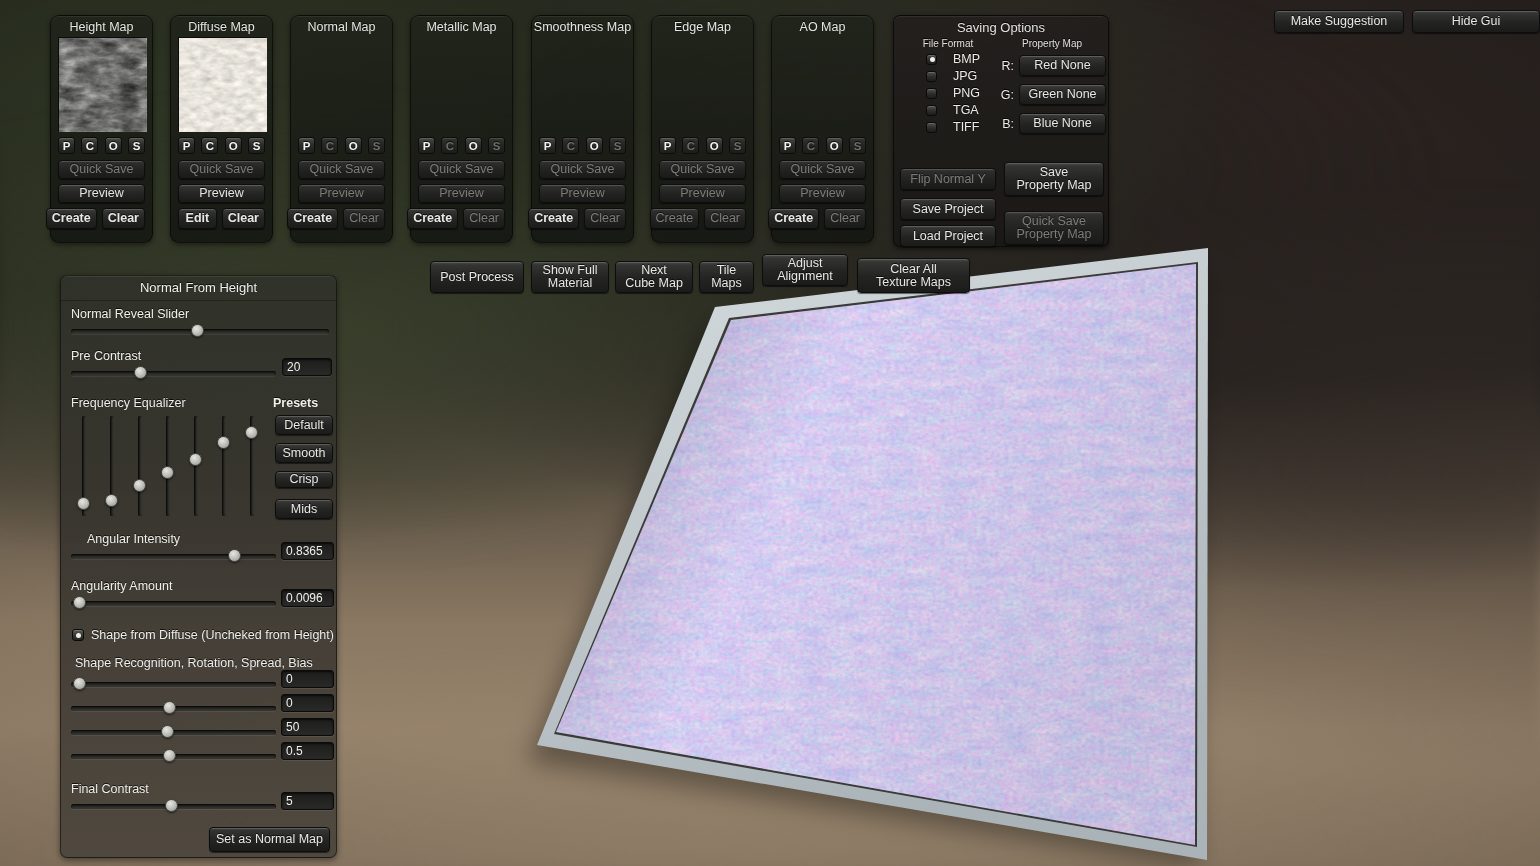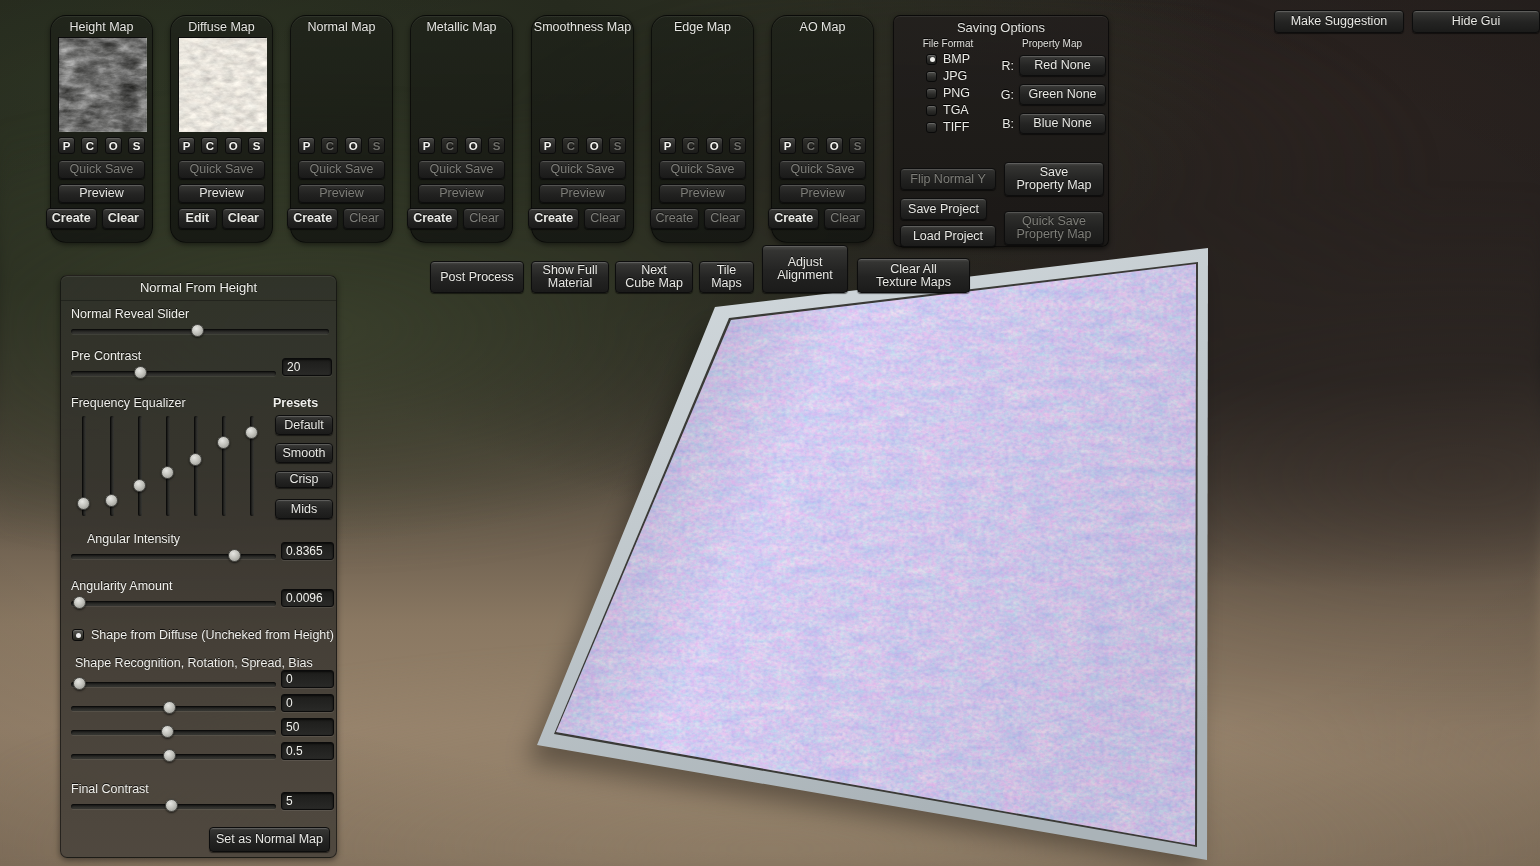--- a/index.html
+++ b/index.html
@@ -56,21 +56,21 @@
   }
   .btn.dim { color:#7e7e79; text-shadow:0 -1px 0 rgba(0,0,0,0.55);
     background:linear-gradient(180deg,#3e3e3c 0%,#2e2e2c 10%,#222221 52%,#1a1a19 100%); }
   .btn.bold { font-weight:bold; }
 
   
   #panels { position:absolute; left:0; top:0; }
   .map-panel {
     position:absolute;
     width:103px;
-    border-radius:16px;
+    border-radius:9px;
     border:1px solid rgba(0,0,0,0.55);
     background:linear-gradient(180deg, rgba(30,34,26,0.72) 0%, rgba(24,26,20,0.80) 60%, rgba(20,22,18,0.86) 100%);
     box-shadow: inset 0 1px 0 rgba(255,255,255,0.07), 0 2px 5px rgba(0,0,0,0.45);
   }
   .map-title {
     text-align:center; color:#e6e6e2; font-size:12.5px; padding:4px 0 3px;
     text-shadow:0 -1px 0 rgba(0,0,0,0.8);
   }
   .thumb {
     width:88px; height:94px; margin:0 auto 6px; border:1px solid #0b0b0b;
@@ -101,21 +101,21 @@
     position:absolute; left:893px; top:15px; width:216px; height:232px;
     border-radius:7px; border:1px solid rgba(0,0,0,0.6);
     background:linear-gradient(180deg, rgba(34,31,29,0.90) 0%, rgba(26,24,22,0.93) 100%);
     box-shadow: inset 0 1px 0 rgba(255,255,255,0.07), 0 2px 5px rgba(0,0,0,0.5);
     color:#ddd;
   }
   #saving-panel .hdr { text-align:center; font-size:13px; color:#e3e3df; padding-top:4px; text-shadow:0 -1px 0 #000; }
   .sv-col-l { position:absolute; left:6px; top:22px; width:96px; }
   .sv-col-r { position:absolute; left:104px; top:22px; width:108px; }
   .sv-sub { text-align:center; font-size:10px; color:#e0e0dc; text-shadow:0 -1px 0 #000; }
-  .radio-row { display:flex; align-items:center; gap:6px; margin:3px 0 0 26px; }
+  .radio-row { display:flex; align-items:center; gap:16px; margin:3px 0 0 26px; }
   .radio {
     width:11px; height:11px; border-radius:3px;
     border:1px solid #0a0a0a;
     background:linear-gradient(180deg,#4e4e4b 0%,#2a2a28 60%,#1d1d1b 100%);
     box-shadow: inset 0 1px 0 rgba(255,255,255,0.16);
     position:relative; cursor:pointer; flex:none;
   }
   .radio.on::after {
     content:""; position:absolute; left:2.5px; top:2.5px; width:5px; height:5px;
     border-radius:50%; background:#f0f0ec;
@@ -422,37 +422,37 @@
           <div class="lbl">G:</div>
           <div class="btn">Green None</div>
         </div>
         <div class="prop-row">
           <div class="lbl">B:</div>
           <div class="btn">Blue None</div>
         </div>
       </div>
   </div>
   <div class="btn dim" id="flip-normal-y" style="position:absolute;left:6px;top:152px;width:96px;height:22px;">Flip Normal Y</div>
-  <div class="btn" id="save-project" style="position:absolute;left:6px;top:182px;width:87px;height:22px;">Save Project</div>
+  <div class="btn" id="save-project" style="position:absolute;left:6px;top:182px;width:96px;height:22px;">Save Project</div>
   <div class="btn" id="load-project" style="position:absolute;left:6px;top:209px;width:96px;height:22px;">Load Project</div>
   <div class="btn" id="save-prop-map" style="position:absolute;left:110px;top:146px;width:100px;height:34px;">Save
 Property Map</div>
   <div class="btn dim" id="qs-prop-map" style="position:absolute;left:110px;top:195px;width:100px;height:34px;">Quick Save
 Property Map</div>
 </div>
 
 <div id="action-strip">
     <div class="btn actionbtn" style="left: 430px; top: 261px; width: 94px; height: 32px;">Post Process</div>
     <div class="btn actionbtn" style="left: 531px; top: 261px; width: 78px; height: 32px;">Show Full
 Material</div>
     <div class="btn actionbtn" style="left: 615px; top: 261px; width: 78px; height: 32px;">Next
 Cube Map</div>
     <div class="btn actionbtn" style="left: 699px; top: 261px; width: 55px; height: 32px;">Tile
 Maps</div>
-    <div class="btn actionbtn" style="left: 762px; top: 245px; width: 86px; height: 48px;">Adjust
+    <div class="btn actionbtn" style="left: 762px; top: 254px; width: 86px; height: 32px;">Adjust
 Alignment</div>
     <div class="btn actionbtn" style="left: 857px; top: 258px; width: 113px; height: 35px;">Clear All
 Texture Maps</div>
   </div>
 
 <div id="topright-strip"></div>
 
 <div id="nfh">
   <div class="title">Normal From Height</div>
 

